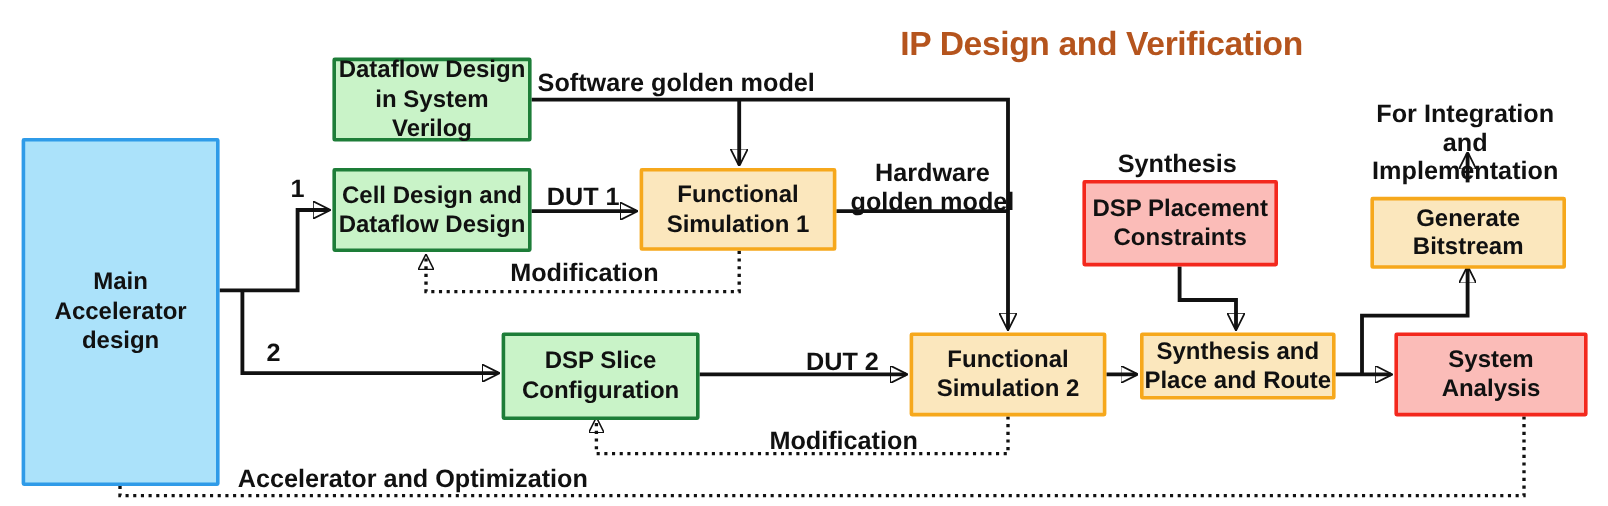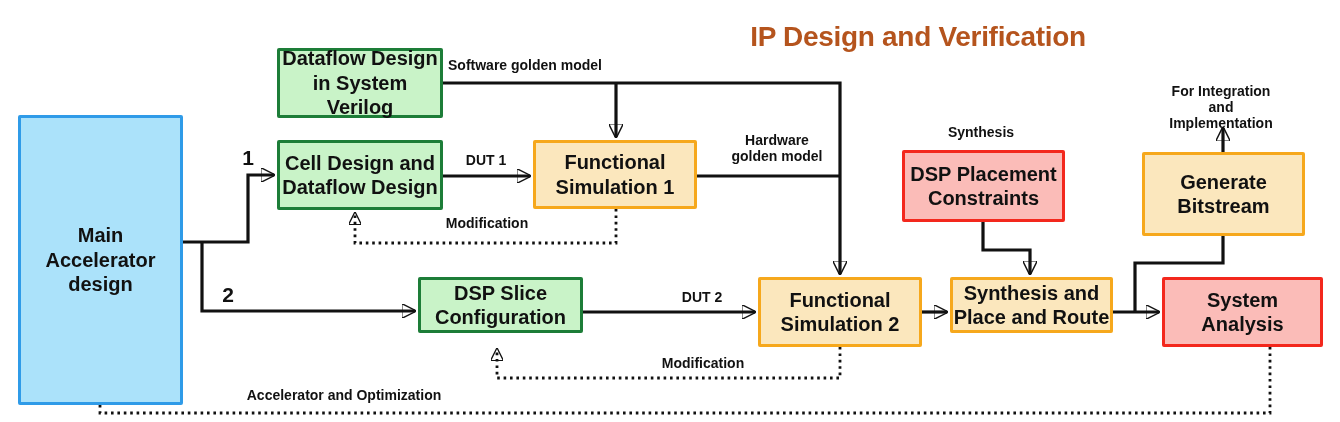--- a/index.html
+++ b/index.html
@@ -14,21 +14,21 @@
   .box{
     position:absolute;display:flex;align-items:center;justify-content:center;
     text-align:center;font-weight:bold;font-size:20px;line-height:1.22;color:#111;
     white-space:pre-line;box-sizing:border-box;border:3px solid #000;border-radius:2px;
   }
   .box.blue  {background:var(--blue-fill);  border-color:var(--blue-border);}
   .box.green {background:var(--green-fill); border-color:var(--green-border);}
   .box.orange{background:var(--orange-fill);border-color:var(--orange-border);}
   .box.red   {background:var(--red-fill);   border-color:var(--red-border);}
   .lbl{
-    position:absolute;font-weight:bold;font-size:14px;line-height:1.13;color:#111;
+    position:absolute;font-weight:bold;font-size:21px;line-height:1.13;color:#111;
     white-space:pre-line;text-align:center;
   }
   .lbl.ctr{transform:translateX(-50%);}
   .num{font-size:21px;}
   .title{
     position:absolute;transform:translateX(-50%);
     font-weight:bold;font-size:28px;letter-spacing:-0.3px;color:var(--title);
     white-space:nowrap;
   }
 </style>
@@ -65,29 +65,29 @@
   <div class="title" style="left:918px;top:21px">IP Design and Verification</div>
 
   <div class="box blue" style="left:18px;top:115px;width:165px;height:290px">Main Accelerator
 design</div>
   <div class="box green" style="left:277px;top:48px;width:166px;height:70px">Dataflow Design
 in System Verilog</div>
   <div class="box green" style="left:277px;top:140px;width:166px;height:70px">Cell Design and
 Dataflow Design</div>
   <div class="box orange" style="left:533px;top:140px;width:164px;height:69px">Functional
 Simulation 1</div>
-  <div class="box green" style="left:418px;top:277px;width:165px;height:56px">DSP Slice
+  <div class="box green" style="left:418px;top:277px;width:165px;height:73px">DSP Slice
 Configuration</div>
   <div class="box orange" style="left:758px;top:277px;width:164px;height:70px">Functional
 Simulation 2</div>
   <div class="box orange" style="left:950px;top:277px;width:163px;height:56px">Synthesis and
 Place and Route</div>
   <div class="box red" style="left:902px;top:150px;width:163px;height:72px">DSP Placement
 Constraints</div>
-  <div class="box orange" style="left:1142px;top:152px;width:163px;height:84px">Generate
+  <div class="box orange" style="left:1142px;top:164px;width:163px;height:60px">Generate
 Bitstream</div>
   <div class="box red" style="left:1162px;top:277px;width:161px;height:70px">System Analysis</div>
 
   <div class="lbl" style="left:448px;top:58px">Software golden model</div>
   <div class="lbl ctr" style="left:777px;top:133px">Hardware
 golden model</div>
   <div class="lbl ctr" style="left:486px;top:153px">DUT 1</div>
   <div class="lbl ctr" style="left:702px;top:290px">DUT 2</div>
   <div class="lbl ctr" style="left:487px;top:216px">Modification</div>
   <div class="lbl ctr" style="left:703px;top:356px">Modification</div>

